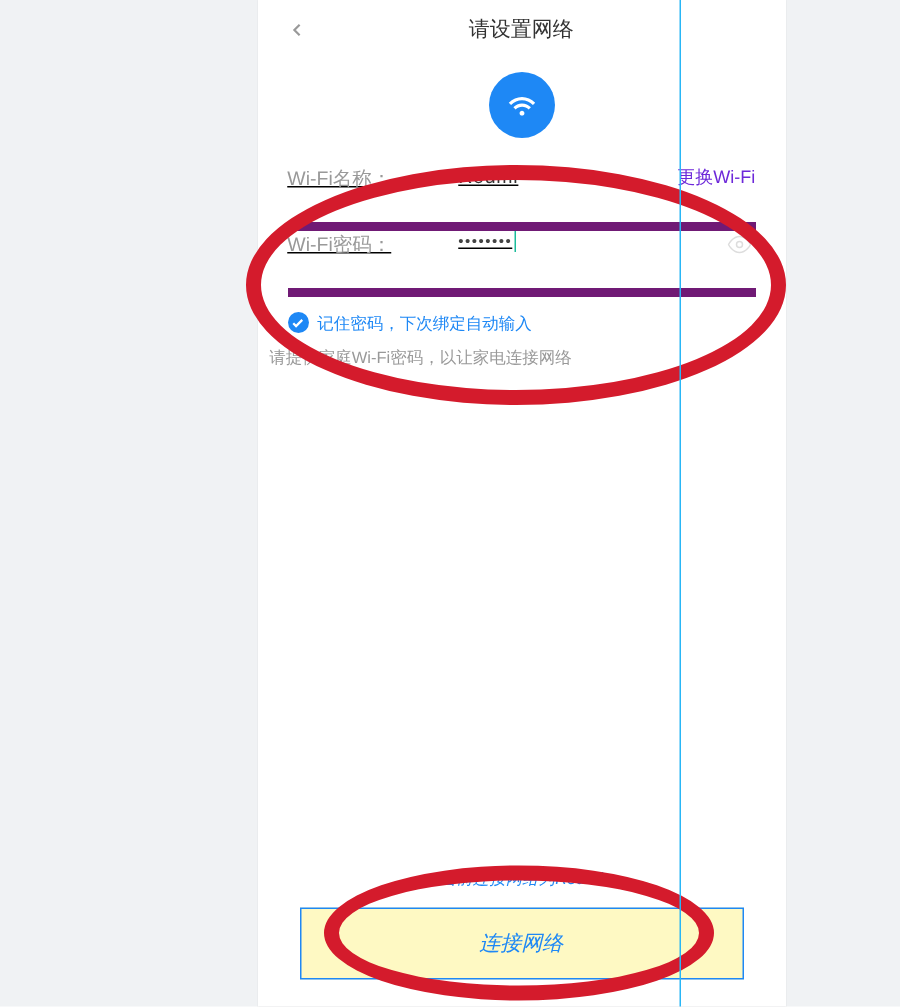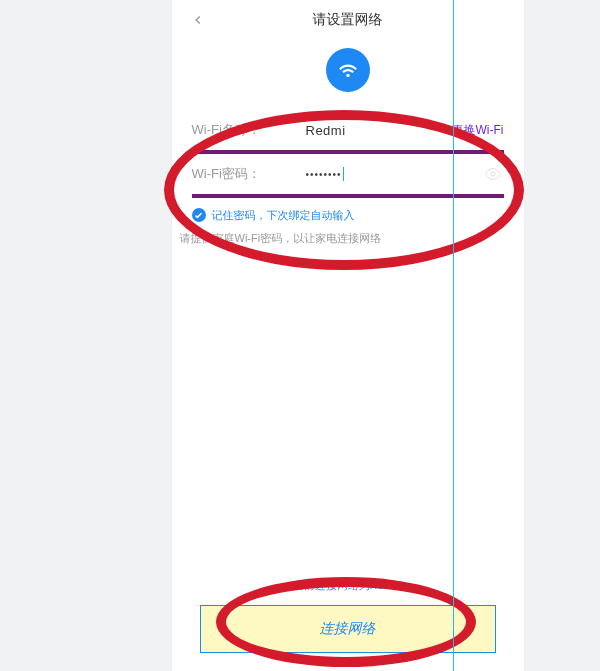--- a/index.html
+++ b/index.html
@@ -70,24 +70,25 @@
       display: flex;
       align-items: center;
       justify-content: center;
     }
     .form-section {
       padding: 0 20px;
       position: relative;
     }
     .field-row {
       display: flex;
-      align-items: center;
+      align-items: flex-start;
       height: 44px;
-      border-bottom: 4px solid #701a75;
+      border-bottom: 6px solid #701a75;
       position: relative;
+      text-decoration: underline;
     }
     .field-label {
       color: #999;
       font-size: 13px;
       width: 82px;
     }
     .field-value {
       flex: 1;
       font-size: 13px;
       color: #333;

